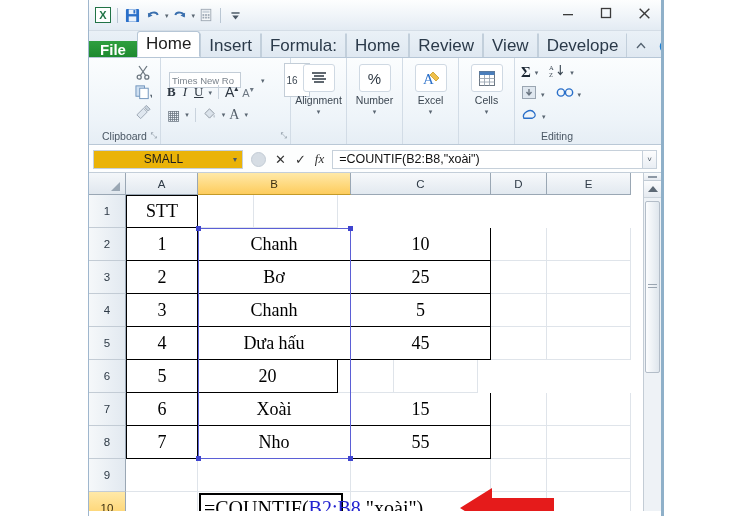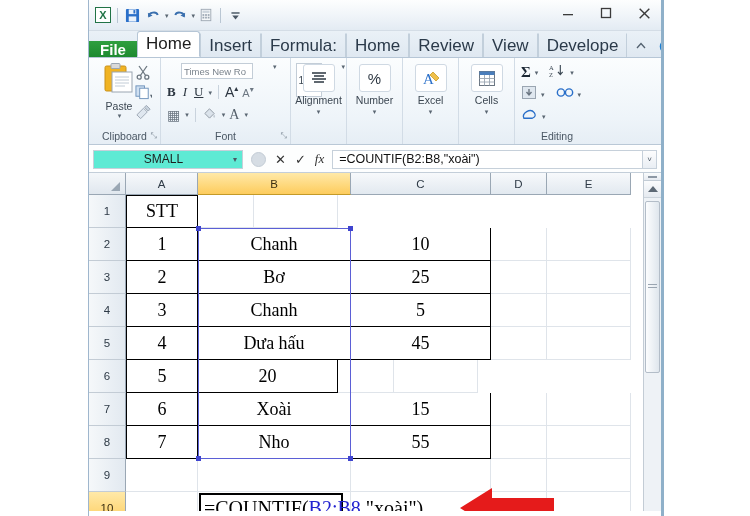--- a/index.html
+++ b/index.html
@@ -77,21 +77,21 @@
   }
   .launcher{position:absolute;bottom:3px;right:3px;font-size:8px;color:#7c8894;}
   
   .g-clip{width:72px;}
   .paste-big{position:absolute;left:8px;top:3px;width:44px;text-align:center;}
   .paste-lbl{font-size:10.5px;color:#3c4752;margin-top:1px;}
   .clip-small{position:absolute;right:3px;top:4px;width:22px;}
   .clip-small div{height:20px;display:flex;align-items:center;}
   
   .g-font{width:130px;}
-  .fontrow1{position:absolute;top:5px;left:20px;display:flex;gap:19px;}
+  .fontrow1{position:absolute;top:5px;left:8px;display:flex;align-items:center;gap:19px;}
   .fontbox{
     width:72px;height:16px;border:1px solid #c3cdd7;background:#fff;
     font-size:9.5px;color:#7b848d;padding:0 2px;box-sizing:border-box;
     display:flex;align-items:center;overflow:hidden;white-space:nowrap;
   }
   .sizebox{
     width:26px;height:16px;border:1px solid #c3cdd7;background:#fff;
     font-size:10px;color:#3c4752;padding:16px 2px;box-sizing:border-box;
     display:flex;align-items:center;
   }
@@ -109,21 +109,21 @@
   .bigcaret{position:absolute;top:50px;left:0;right:0;text-align:center;font-size:7px;color:#5a6672;}
   .g-edit{width:84px;border-right:none;}
   .editrow{position:absolute;left:6px;display:flex;align-items:center;gap:3px;}
   
   .fbar{
     position:relative;height:26px;background:#fdfefe;
     border-bottom:1px solid #c3ced9;display:flex;align-items:center;
     border-top:1px solid #ffffff;
   }
   .namebox{
-    width:150px;height:19px;margin-left:4px;background:#5eead4;
+    width:150px;height:19px;margin-left:4px;background:#eab308;
     border:1px solid #c6d0da;box-sizing:border-box;
     display:flex;align-items:center;position:relative;
   }
   .namebox .nb-text{flex:1;text-align:center;font-size:12px;color:#1d1d1d;}
   .namebox .nb-caret{font-size:8px;color:#4a5764;padding-right:5px;}
   .fb-btns{display:flex;align-items:center;gap:9px;padding:0 8px;font-size:13px;color:#333;}
   .fb-round{width:13px;height:13px;border-radius:50%;background:#d6dde4;border:1px solid #c3ccd5;}
   .fx{font-style:italic;font-family:"Liberation Serif",serif;font-size:13px;}
   .fbar-input{
     flex:1;height:19px;background:#fff;border:1px solid #c6d0da;border-right:none;
@@ -330,32 +330,20 @@
           <rect x="1.5" y="4" width="7" height="6" fill="#eef3f8" stroke="#53616f" stroke-width="1.1"></rect>
         </svg>
       </span>
 
     </div>
   </div>
 
   <div class="ribbon">
 
     <div class="rgroup g-clip">
-      <div class="paste-big">
-        <svg width="34" height="34" viewBox="0 0 34 34">
-          <rect x="3" y="5" width="21" height="25" rx="1.5" fill="#f0b323" stroke="#c8901a"></rect>
-          <rect x="9" y="2.5" width="9" height="5" rx="1" fill="#d9d9d9" stroke="#9aa5b1"></rect>
-          <rect x="10" y="11" width="20" height="20" fill="#ffffff" stroke="#9aa5b1"></rect>
-          <g stroke="#c2ccd6" stroke-width="1">
-            <path d="M13 16 H27 M13 19 H27 M13 22 H27 M13 25 H23"></path>
-          </g>
-        </svg>
-        <div class="paste-lbl">Paste</div>
-        <div class="caret" style="text-align:center">▾</div>
-      </div>
       <div class="clip-small">
         <div>
           <svg width="16" height="16" viewBox="0 0 16 16">
             <path d="M4 2 L11 12 M12 2 L5 12" stroke="#6e7881" stroke-width="1.3" fill="none"></path>
             <circle cx="4.2" cy="13.2" r="2" fill="none" stroke="#6e7881" stroke-width="1.3"></circle>
             <circle cx="11.8" cy="13.2" r="2" fill="none" stroke="#6e7881" stroke-width="1.3"></circle>
           </svg>
         </div>
         <div>
           <svg width="17" height="16" viewBox="0 0 18 16">
@@ -398,21 +386,20 @@
         <span>
           <svg width="15" height="14" viewBox="0 0 16 15">
             <path d="M3 8 L8 3 L13 8 L8 13 Z" fill="#dbe3eb" stroke="#8f99a4"></path>
             <path d="M13 9 q2 2.5 0 3.5 q-2 -1 0 -3.5Z" fill="#c3ccd5"></path>
           </svg>
         </span>
         <span class="caret">▾</span>
         <span style="font-family:'Liberation Serif',serif;font-size:14px;color:#55606b">A</span>
         <span class="caret">▾</span>
       </div>
-      <div class="rgroup-name">Font</div>
       <div class="launcher">⤡</div>
     </div>
 
     <div class="rgroup g-align">
       <div class="bigbtn">
         <svg width="18" height="16" viewBox="0 0 18 16">
           <g stroke="#2d3742" stroke-width="1.6">
             <path d="M2 3 H16 M4 6 H14 M2 9 H16 M4 12 H14"></path>
           </g>
         </svg>

